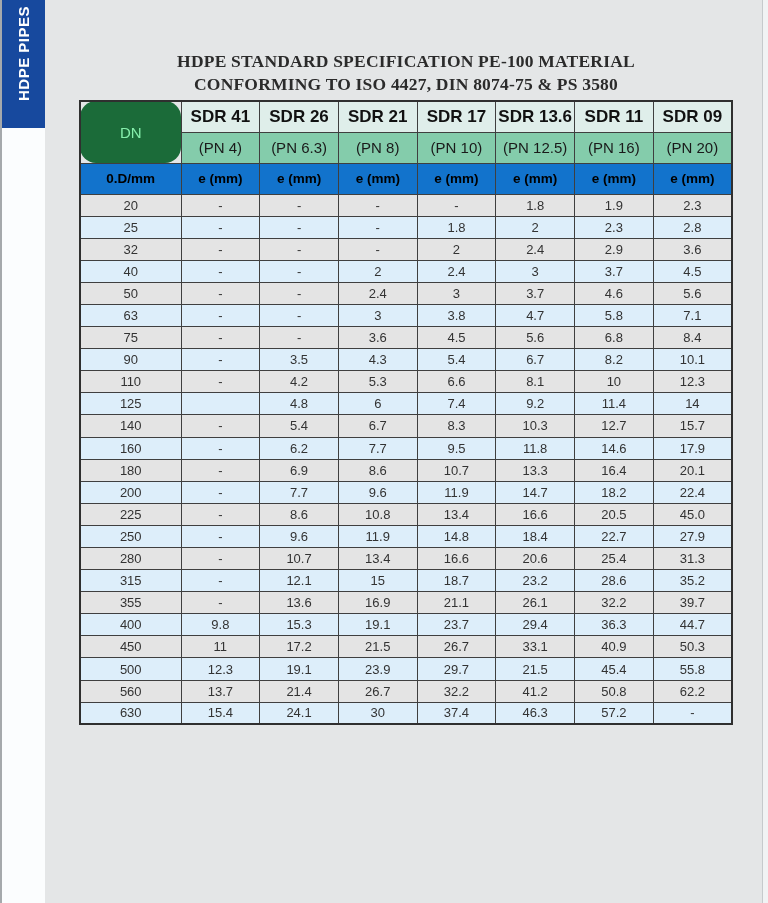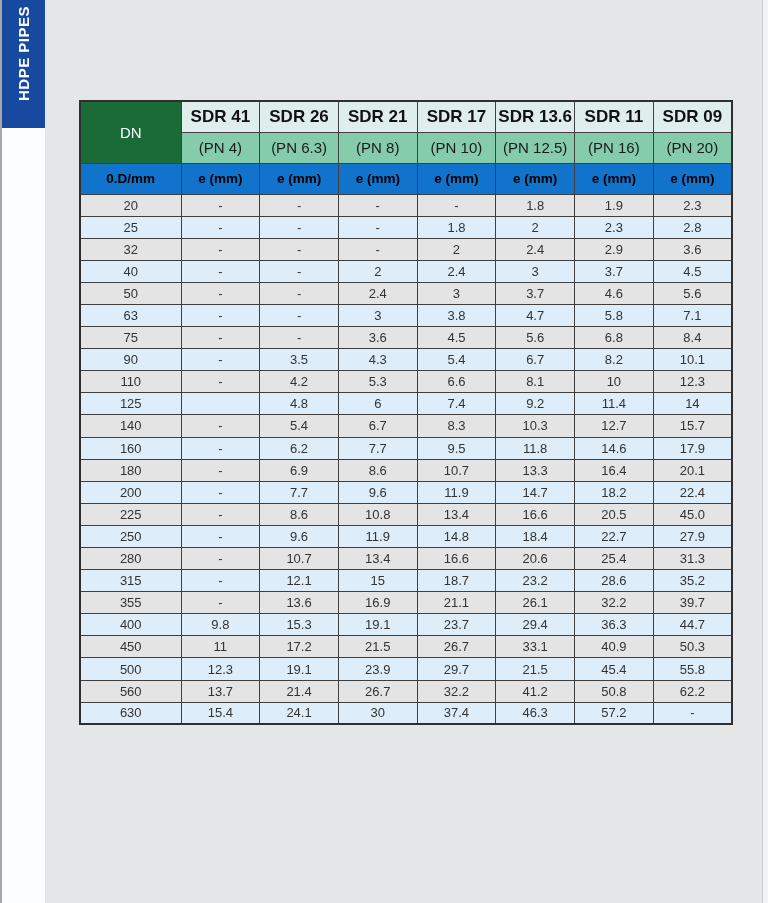--- a/index.html
+++ b/index.html
@@ -61,23 +61,24 @@
     border: 1px solid #3f3f3f;
     text-align: center;
     vertical-align: middle;
     padding: 0;
     overflow: hidden;
   }
   col.dn-col { width: 101px; }
   tr.hdr-row { height: 31px; }
   th.dn-head {
     background: var(--header-green-dark, #1b6b39);
-    color: #ffffff;
+    color: #86efac;
     font-weight: normal;
     font-size: 15px;
+    border-radius: 16px;
   }
   th.sdr-head {
     background: var(--header-mint-light, #dfeeea);
     color: #111111;
     font-weight: bold;
     font-size: 17px;
   }
   th.pn-head {
     background: var(--header-mint, #84ccab);
     color: #1a1a1a;
@@ -99,20 +100,22 @@
 <body>
 
 <div class="side-strip"></div>
 <div class="right-edge"></div>
 
 <div class="banner">
   <div class="banner-label">HDPE PIPES</div>
 </div>
 
 <div class="title-block">
+  <div>HDPE STANDARD SPECIFICATION PE-100 MATERIAL</div>
+  <div>CONFORMING TO ISO 4427, DIN 8074-75 &amp; PS 3580</div>
 </div>
 
 <table class="spec">
   <colgroup>
     <col class="dn-col">
     <col>
       <col>
       <col>
       <col>
       <col>

